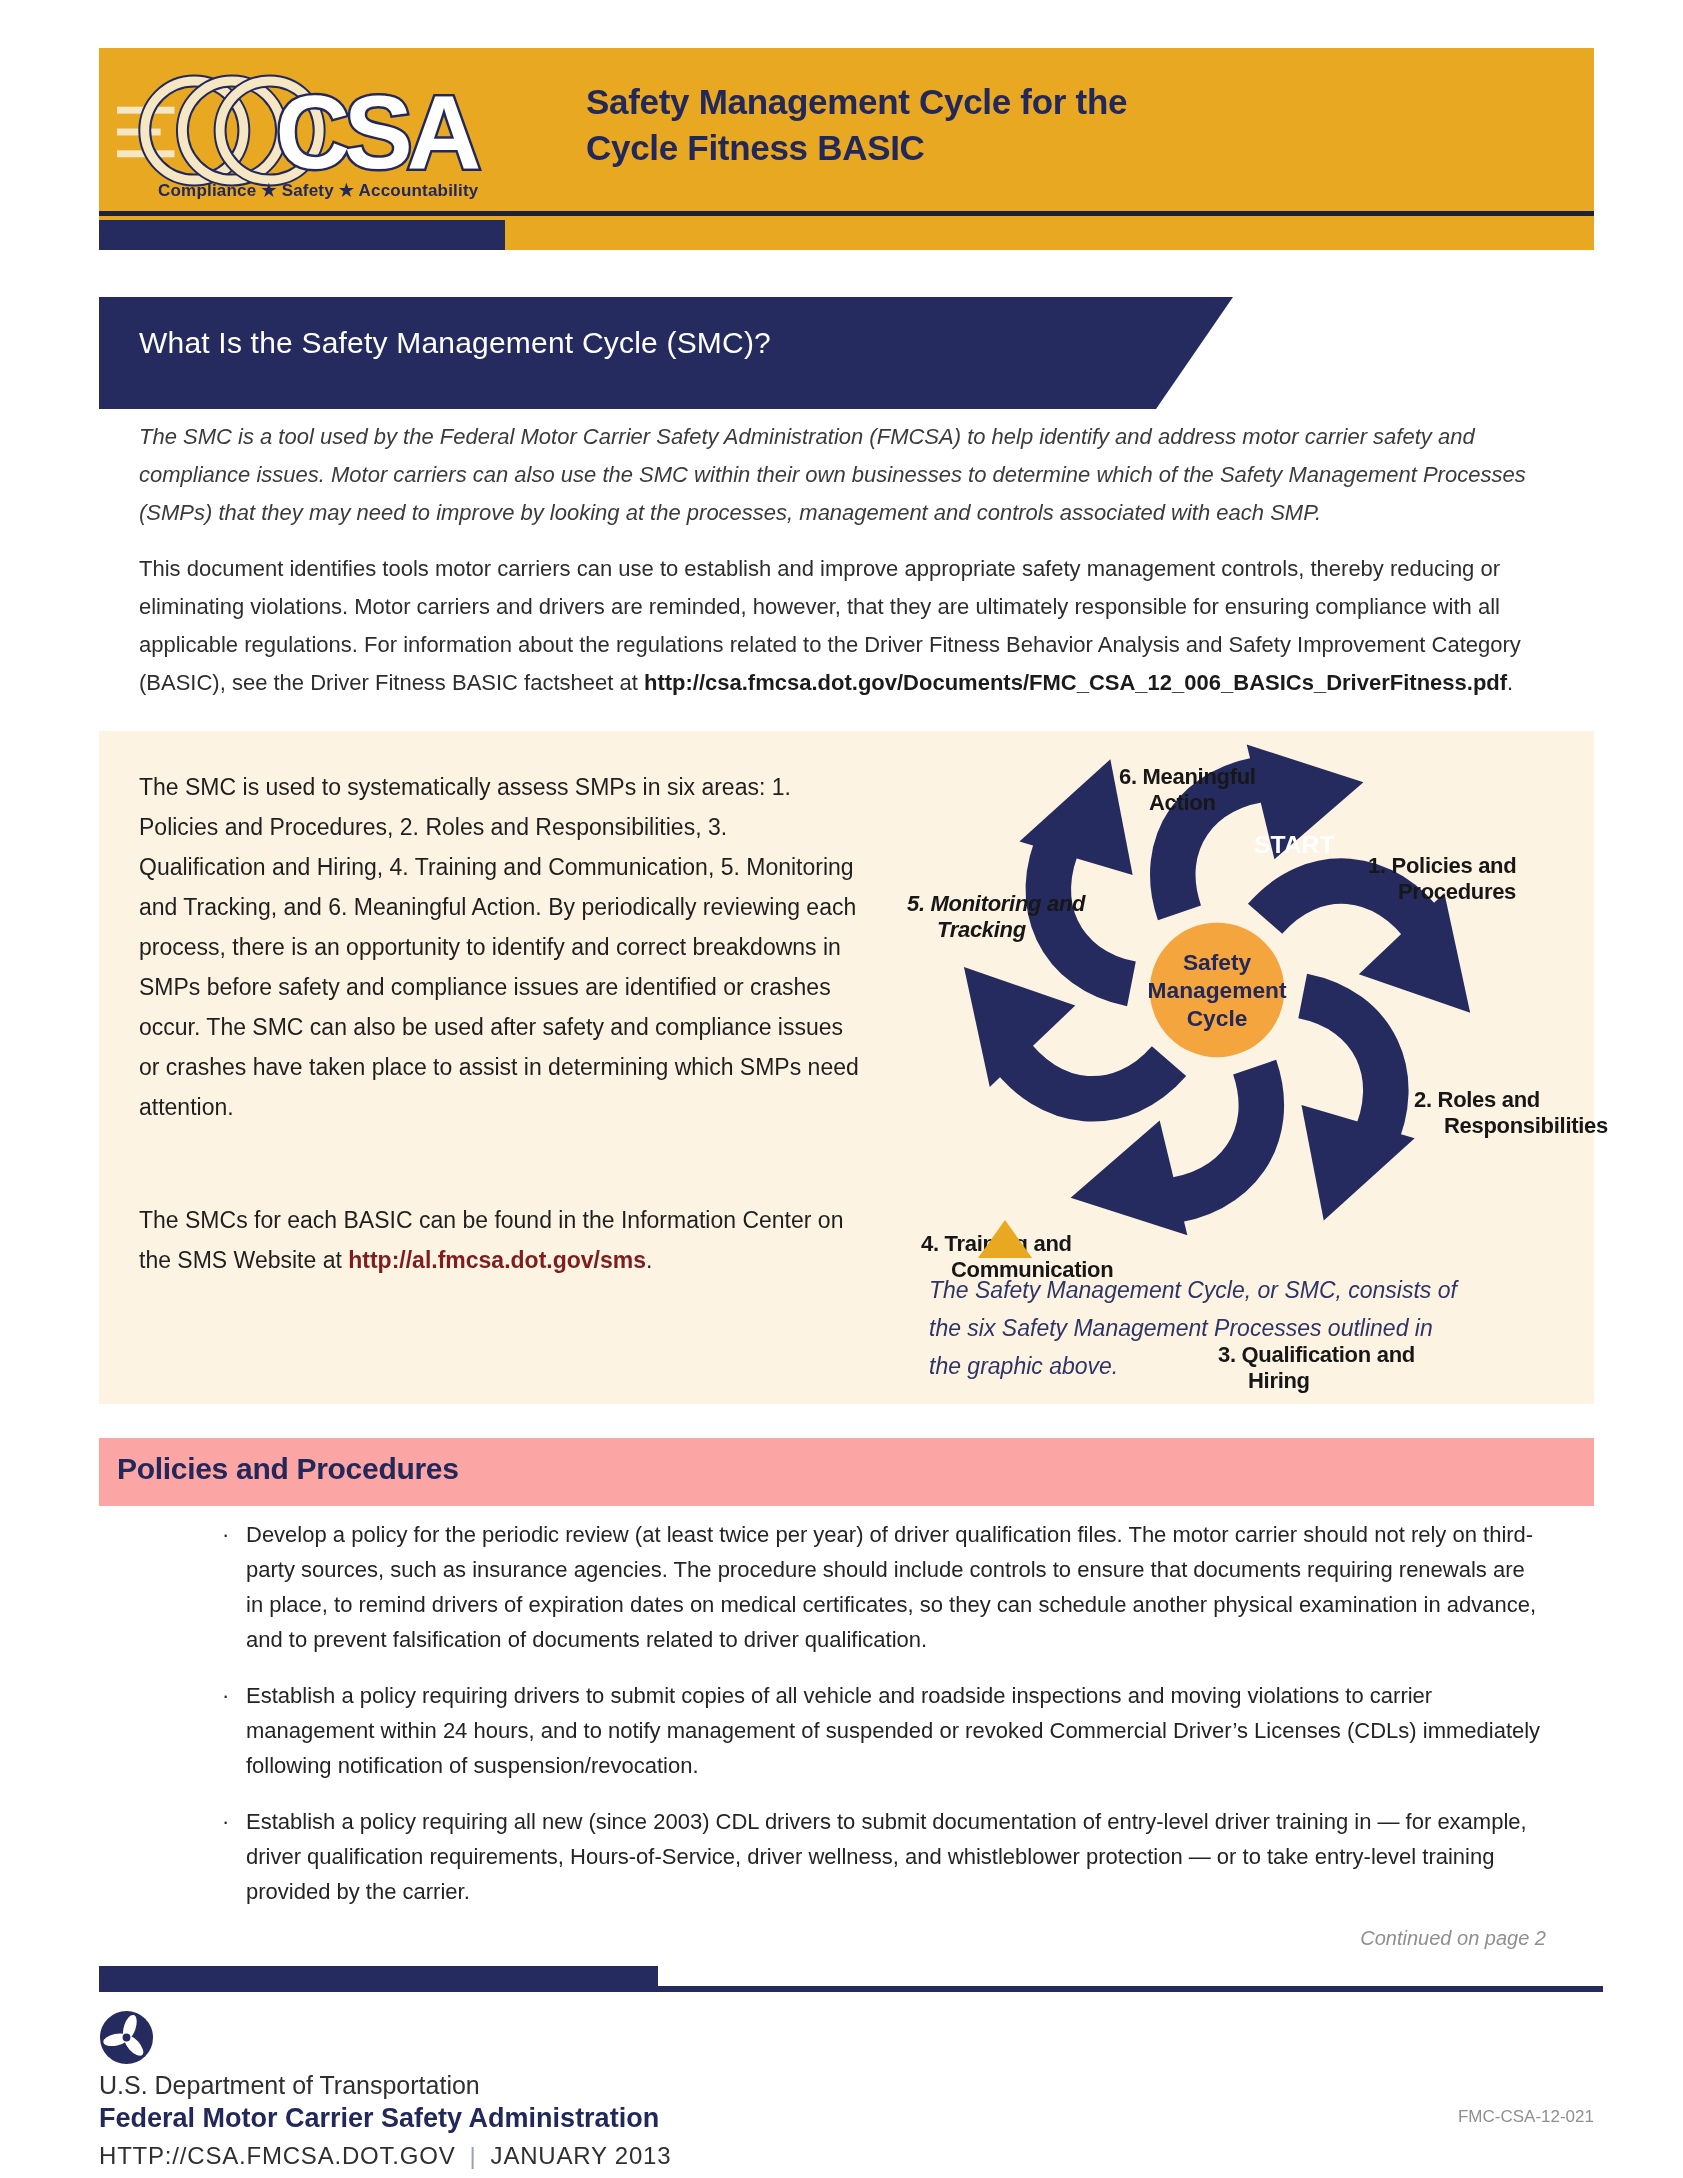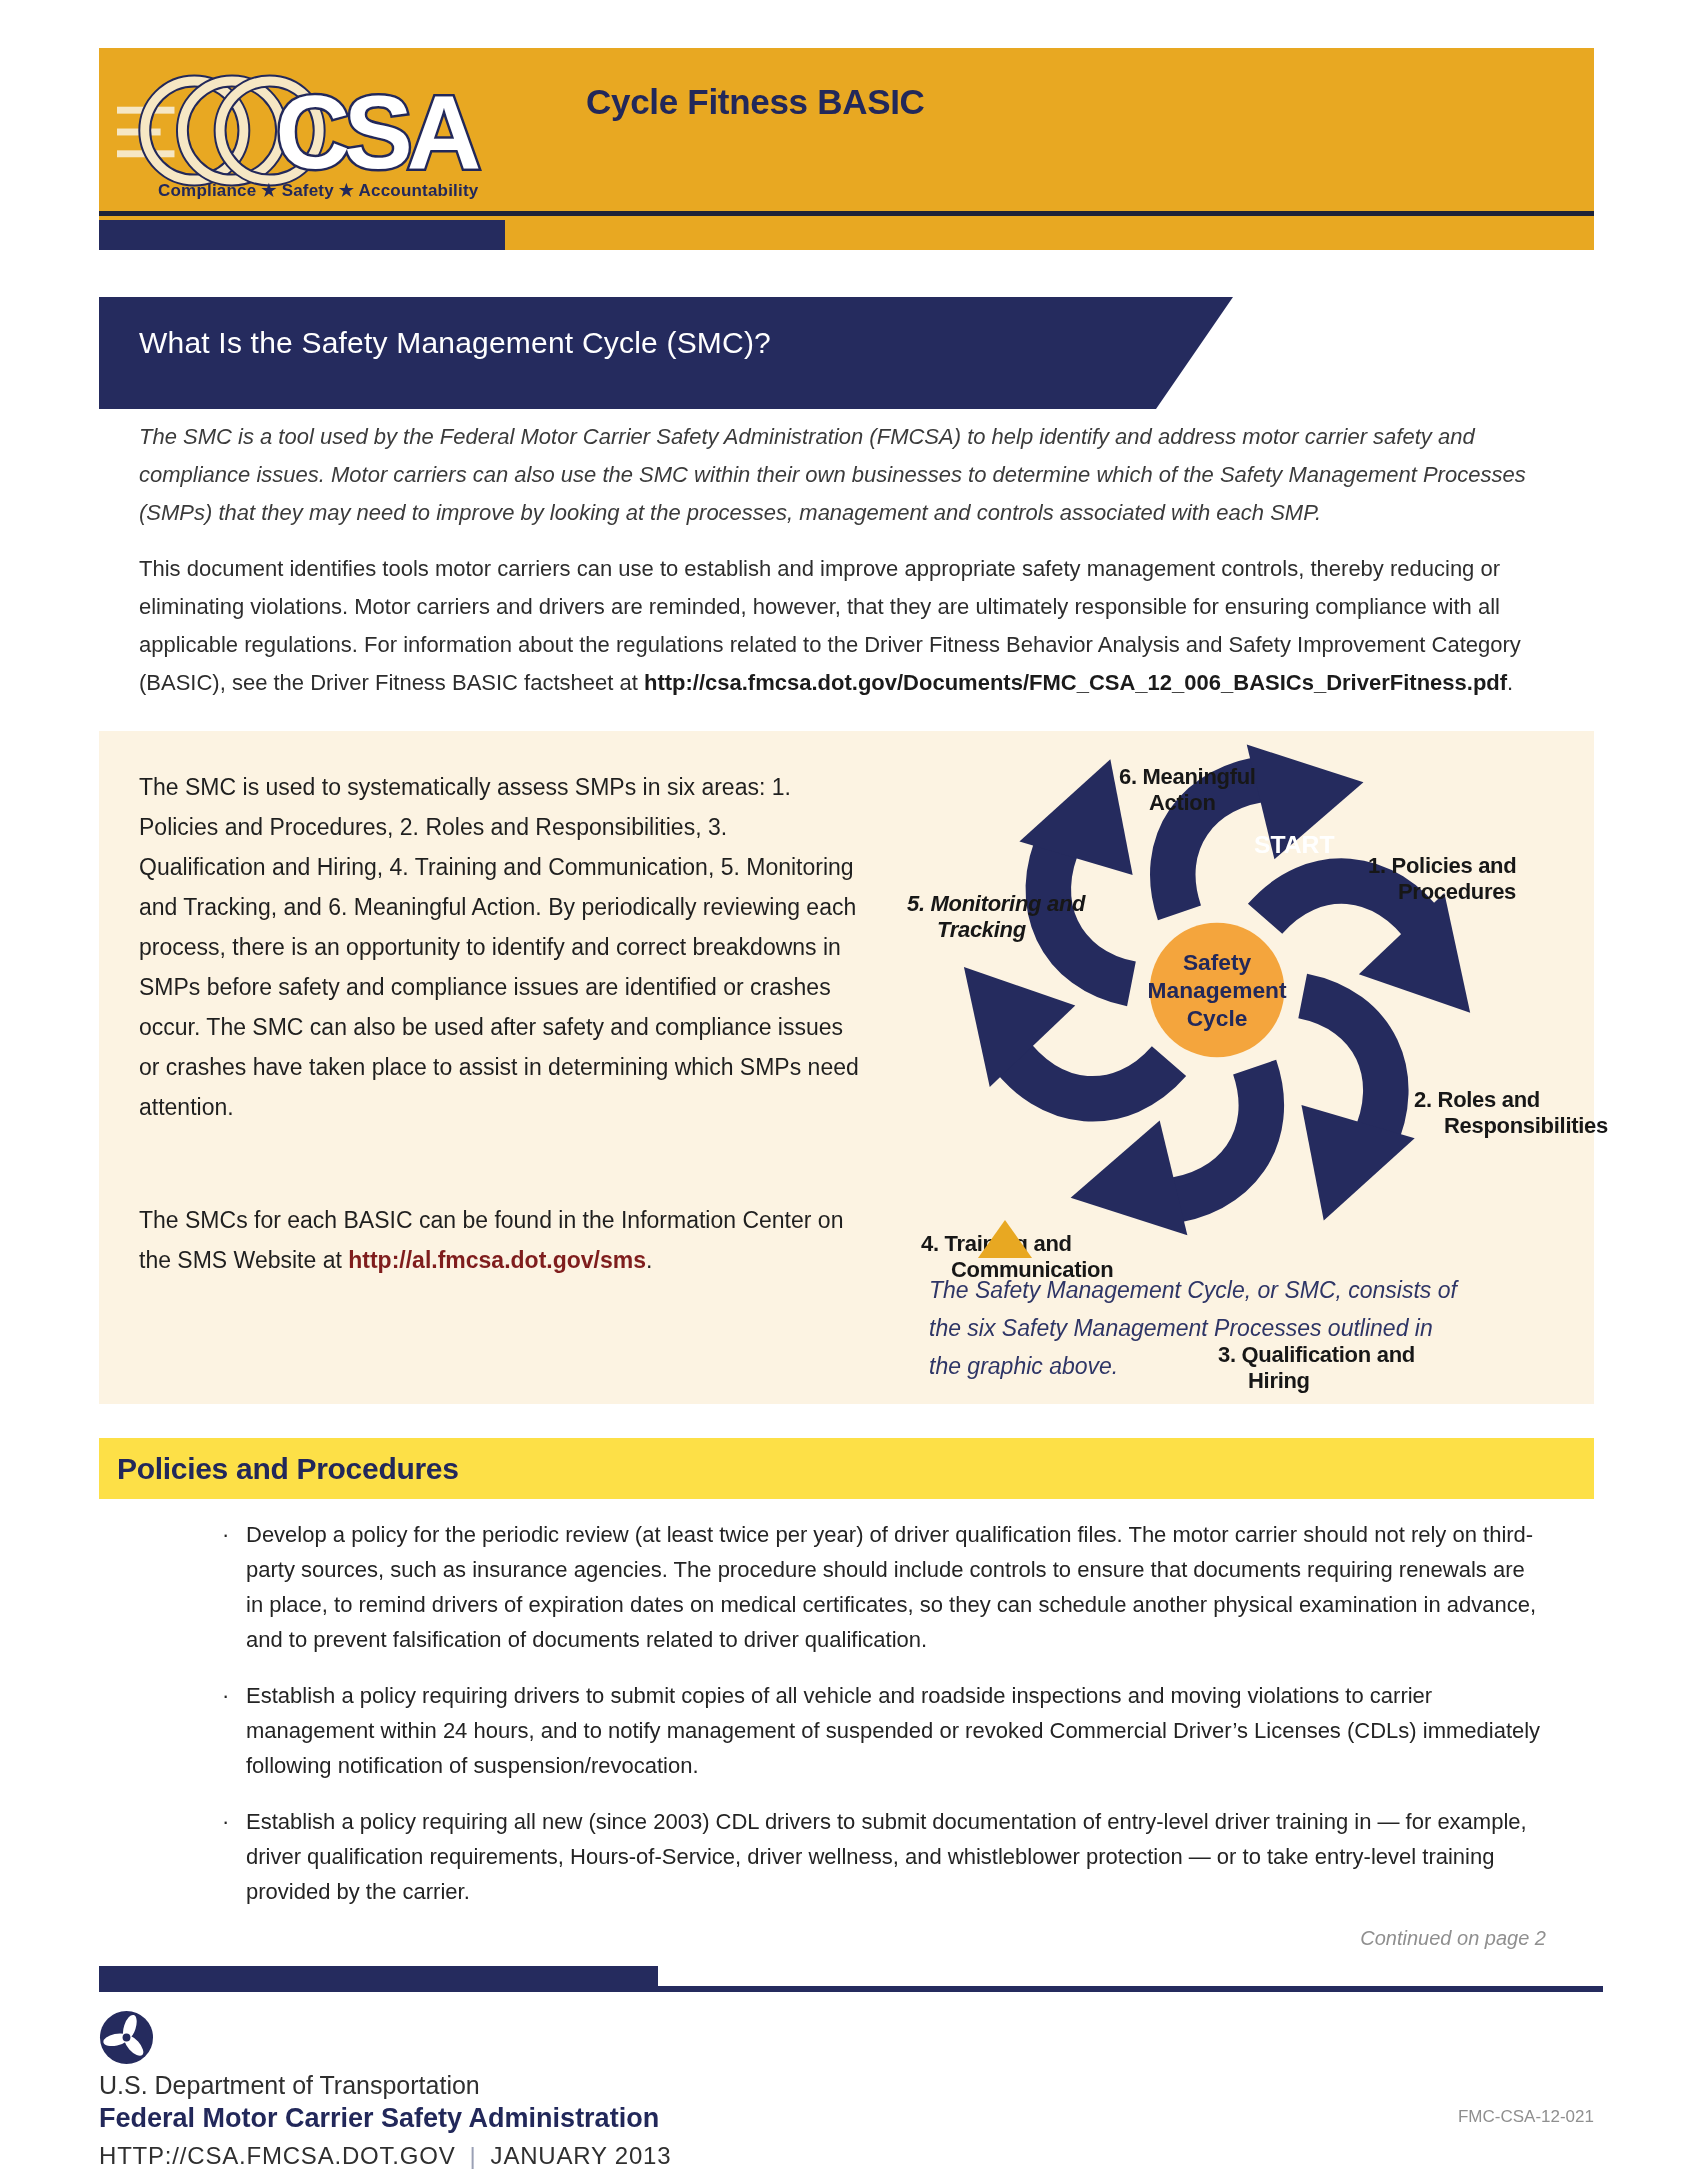--- a/index.html
+++ b/index.html
@@ -34,21 +34,21 @@
   .dl-2 { left:1414px; top:1087px; width:228px; }
   .dl-3 { left:1218px; top:1342px; width:198px; }
   .dl-4 { left:921px;  top:1231px; width:228px; }
   .dl-5 { left:907px;  top:891px;  width:183px;font-style:italic; }
   .dl-6 { left:1119px; top:764px;  width:168px; }
   .caption-triangle { position:absolute; left:978px; top:1220px; width:0; height:0;
     border-left:27px solid transparent; border-right:27px solid transparent; border-bottom:38px solid #E8A822; }
   .diagram-caption { position:absolute; left:929px; top:1271px; width:540px; font-size:23px; font-style:italic;
     color:#2E3566; line-height:38px; }
   
-  .section-band { position:absolute; left:99px; top:1438px; width:1495px; height:61px; background:#fde047; }
+  .section-band { position:absolute; left:99px; top:1438px; width:1495px; height:68px; background:#fca5a5; }
   .section-heading { position:absolute; left:18px; top:0; line-height:61px; font-size:30px; font-weight:bold; color:#22285A; letter-spacing:-0.3px; }
   .bullets { position:absolute; left:204px; top:1517px; width:1342px; }
   .bullet { position:relative; padding-left:42px; margin-bottom:21px; font-size:22px; color:#242424; line-height:35px; }
   .bullet .marker { position:absolute; left:18px; top:0; font-size:22px; color:#242424; }
   .continued { position:absolute; left:1089px; top:1927px; width:457px; text-align:right;
     font-size:20px; font-style:italic; color:#8F8F8F; }
   
   .footer-bar-thick { position:absolute; left:99px; top:1966px; width:559px; height:26px; background:#252B5E; }
   .footer-bar-thin  { position:absolute; left:658px; top:1986px; width:945px; height:6px;  background:#252B5E; }
   .dot-logo { position:absolute; left:99px; top:2010px; width:55px; height:55px; }
@@ -79,20 +79,21 @@
       <circle cx="116" cy="66" r="50" stroke="#22285A" stroke-width="13"></circle>
       <circle cx="116" cy="66" r="50" stroke="#F6E7C4" stroke-width="9"></circle>
       <circle cx="154" cy="66" r="50" stroke="#22285A" stroke-width="13"></circle>
       <circle cx="154" cy="66" r="50" stroke="#F6E7C4" stroke-width="9"></circle>
     </g>
     <text x="160" y="104" font-family="Liberation Sans, sans-serif" font-size="104" font-weight="bold" letter-spacing="-6" fill="#ffffff" stroke="#22285A" stroke-width="5" paint-order="stroke">CSA</text>
   </svg>
   <div class="csa-tagline">Compliance ★ Safety ★ Accountability</div>
 
   <div class="header-title">
+    <div>Safety Management Cycle for the</div>
     <div>Cycle Fitness BASIC</div>
   </div>
 
   <div class="banner">
     <div class="banner-text">What Is the Safety Management Cycle (SMC)?</div>
   </div>
 
   <div class="intro-1">The SMC is a tool used by the Federal Motor Carrier Safety Administration (FMCSA) to help identify and address motor carrier safety and compliance issues. Motor carriers can also use the SMC within their own businesses to determine which of the Safety Management Processes (SMPs) that they may need to improve by looking at the processes, management and controls associated with each SMP.</div>
   <div class="intro-2"><span>This document identifies tools motor carriers can use to establish and improve appropriate safety management controls, thereby reducing or eliminating violations. Motor carriers and drivers are reminded, however, that they are ultimately responsible for ensuring compliance with all applicable regulations. For information about the regulations related to the Driver Fitness Behavior Analysis and Safety Improvement Category (BASIC), see the Driver Fitness BASIC factsheet at </span><span class="url-dark">http://csa.fmcsa.dot.gov/Documents/FMC_CSA_12_006_BASICs_DriverFitness.pdf</span><span>.</span></div>
 

